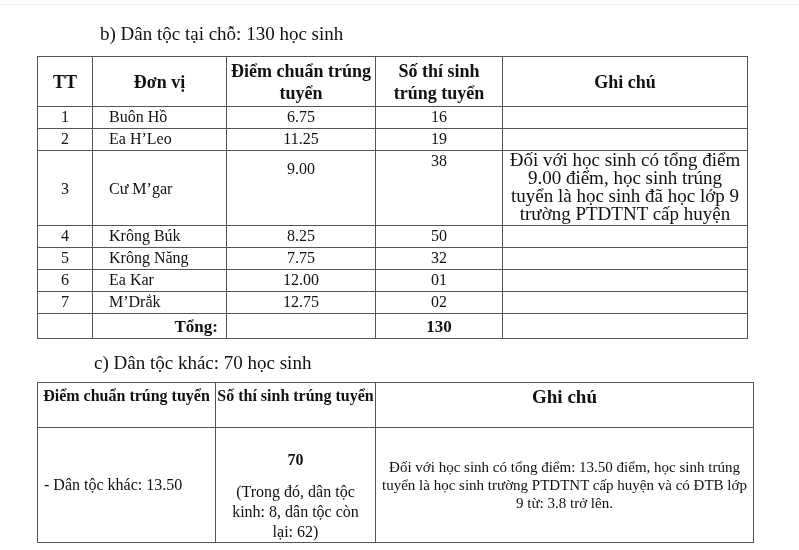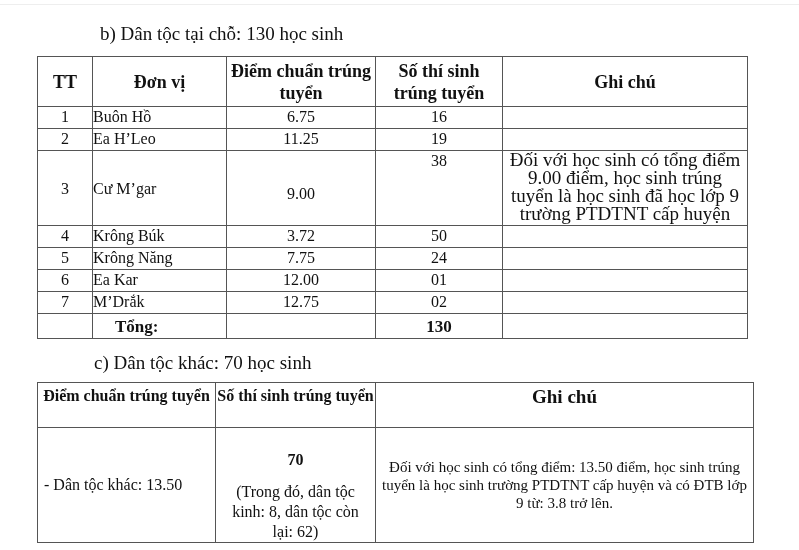--- a/index.html
+++ b/index.html
@@ -11,22 +11,22 @@
   .topline { position: absolute; left: 0; top: 4px; width: 799px; height: 1px; background: #eeeeee; }
   .heading {
     position: absolute; font-size: 19px; line-height: 22px; white-space: nowrap;
   }
   #h-b { left: 100px; top: 23px; }
   #h-c { left: 94px; top: 352px; }
 
   table { position: absolute; border-collapse: collapse; table-layout: fixed; }
   td, th { border: 1px solid #555; padding: 0; text-align: center; vertical-align: middle; font-size: 16px; line-height: 19px; }
   th { font-weight: bold; font-size: 18px; line-height: 22px; }
-  .left { text-align: left; padding-left: 0; }
-  .right { text-align: left; padding-right: 8px; padding-left: 22px; }
+  .left { text-align: left; padding-left: 16px; }
+  .right { text-align: right; padding-right: 8px; }
 
   #t1 { left: 37px; top: 56px; width: 710px; }
   #t1 .hdr { height: 50px; }
   #t1 .r { height: 22px; }
   #t1 .r3 { height: 75px; }
   #t1 .rt { height: 25px; }
   #t1 td { vertical-align: top; }
   #t1 td.mid { vertical-align: middle; }
   #t1 .note { font-size: 19px; line-height: 18px; padding: 0 4px; vertical-align: top; }
   #t1 .bold { font-weight: bold; font-size: 17px; }
@@ -78,36 +78,36 @@
   <tr class="r">
     <td>2</td>
     <td class="left">Ea H’Leo</td>
     <td>11.25</td>
     <td>19</td>
     <td></td>
   </tr>
   <tr class="r3">
     <td class="mid">3</td>
     <td class="left mid">Cư M’gar</td>
-    <td style="padding-top:33px">9.00</td>
+    <td style="padding-top:8px">9.00</td>
     <td style="">38</td>
     <td class="note">Đối với học sinh có tổng điểm 9.00 điểm, học sinh trúng tuyển là học sinh đã học lớp 9 trường PTDTNT cấp huyện</td>
   </tr>
   <tr class="r">
     <td>4</td>
     <td class="left">Krông Búk</td>
-    <td>3.72</td>
+    <td>8.25</td>
     <td>50</td>
     <td></td>
   </tr>
   <tr class="r">
     <td>5</td>
     <td class="left">Krông Năng</td>
     <td>7.75</td>
-    <td>24</td>
+    <td>32</td>
     <td></td>
   </tr>
   <tr class="r">
     <td>6</td>
     <td class="left">Ea Kar</td>
     <td>12.00</td>
     <td>01</td>
     <td></td>
   </tr>
   <tr class="r">

